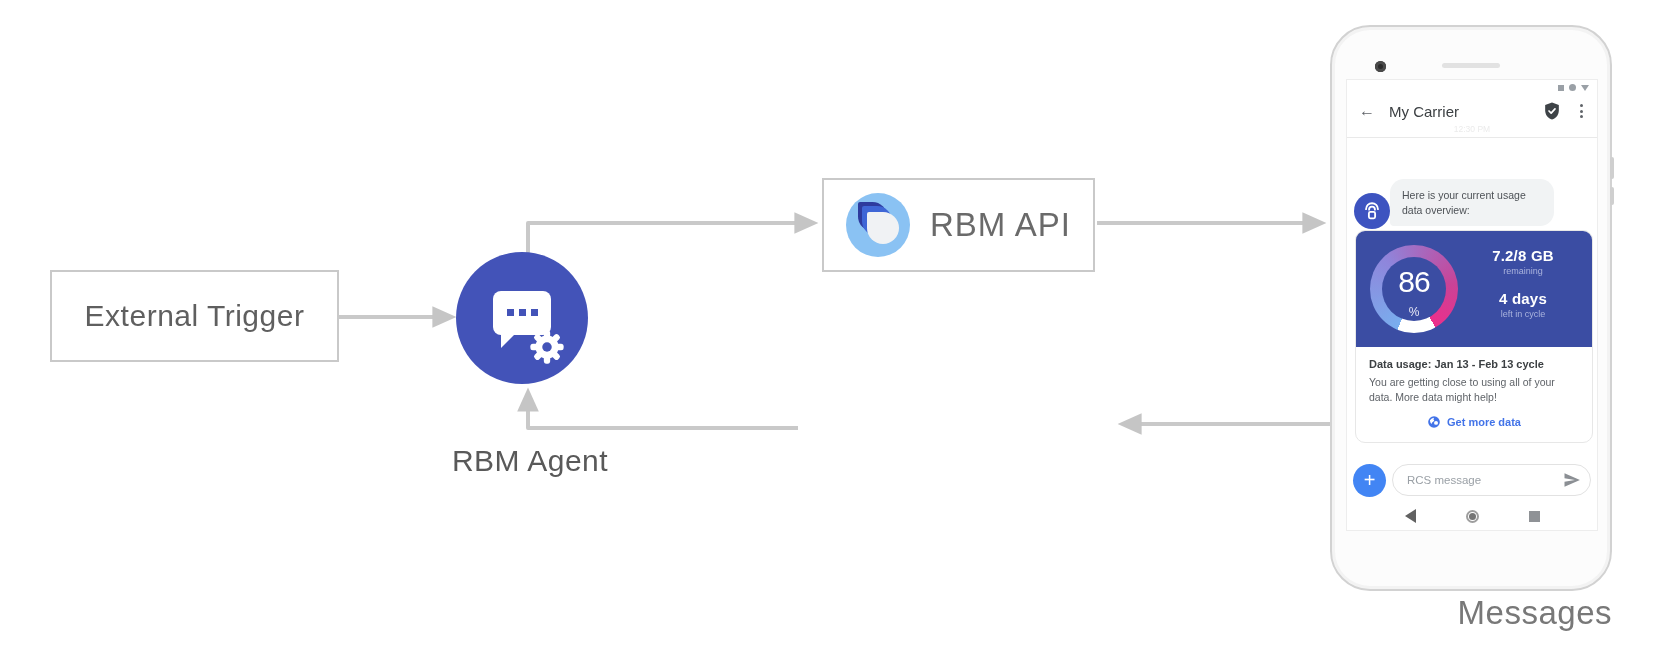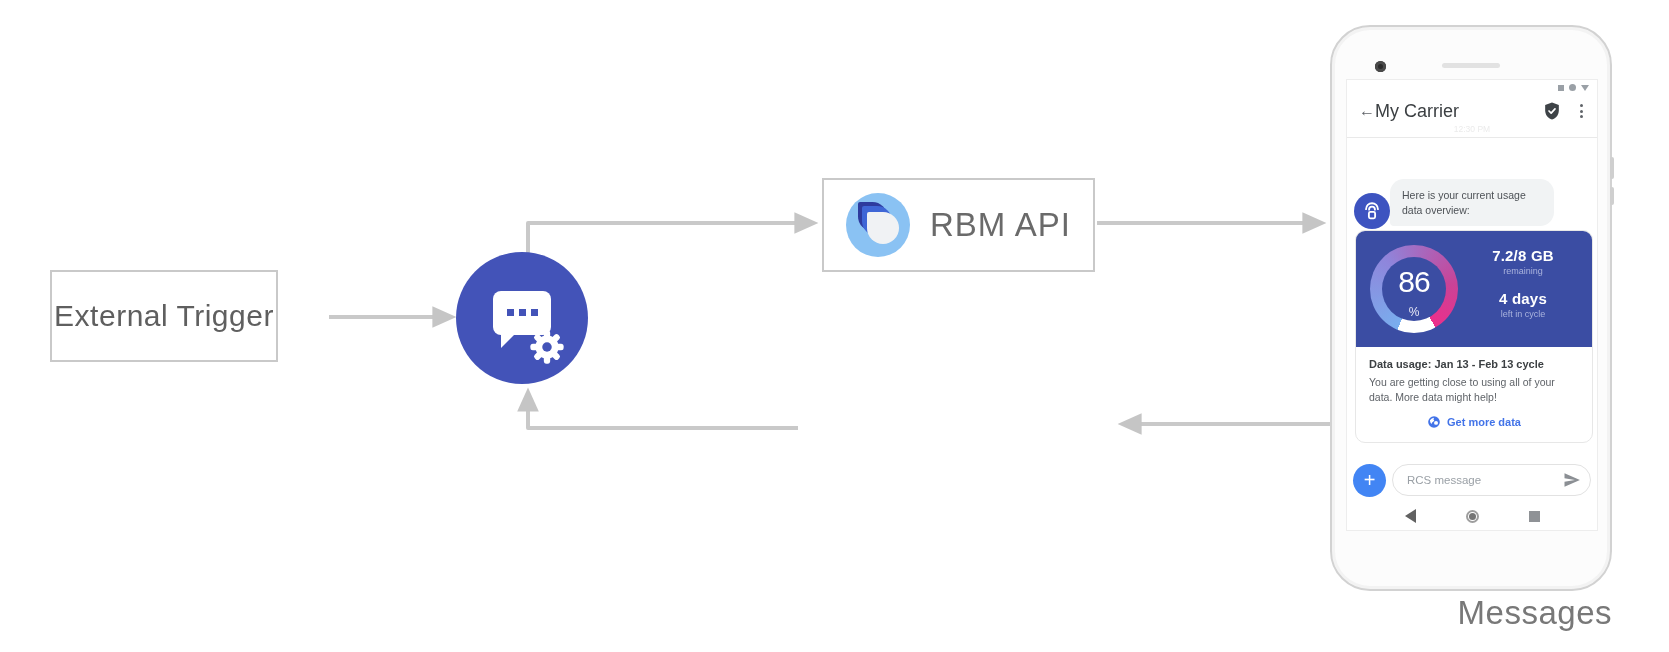--- a/index.html
+++ b/index.html
@@ -4,21 +4,21 @@
 <style>
   * { margin:0; padding:0; box-sizing:border-box; }
   html,body { background:#fff; font-family:"Liberation Sans", sans-serif; }
   #canvas { position:relative; width:1669px; height:652px; background:#fff; overflow:hidden; }
 
   
   .connectors { position:absolute; left:0; top:0; }
 
   
   .diag-box { position:absolute; background:#fff; border:2px solid #c9c9c9; display:flex; align-items:center; }
-  .box-ext { left:50px; top:270px; width:228px; height:92px; justify-content:center; }
+  .box-ext { left:50px; top:270px; width:289px; height:92px; justify-content:center; }
   .box-ext .lbl { font-size:30px; font-weight:300; color:#5f5f5f; letter-spacing:.5px; }
 
   .box-api { left:822px; top:178px; width:273px; height:94px; padding-left:22px; gap:20px; }
   .box-api .lbl { font-size:33px; font-weight:300; color:#6a6a6a; letter-spacing:1px;text-align:center; }
   .rbm-logo { position:relative; width:64px; height:64px; border-radius:50%; background:#8ac2f3; flex:0 0 auto; }
   .drop { position:absolute; border-radius:2px 50% 50% 50%; }
   .drop-back  { width:29px; height:29px; left:12px; top:9px;  background:#2e3b9e; }
   .drop-mid   { width:30px; height:30px; left:16px; top:13px; background:#3f66d6; }
   .drop-front { width:32px; height:32px; left:21px; top:19px; background:#f0f2f4; }
 
@@ -57,21 +57,21 @@
   .screen { position:absolute; left:14px; top:52px; width:252px; height:452px; background:#fff;
             border:1px solid #ededed; overflow:hidden; }
 
   .status-row { position:absolute; top:4px; right:8px; display:flex; align-items:center; gap:5px; }
   .st-sq { width:6px; height:6px; background:#9aa0a6; }
   .st-ci { width:7px; height:7px; border-radius:50%; background:#9aa0a6; }
   .st-tr { width:0; height:0; border-left:4px solid transparent; border-right:4px solid transparent; border-top:6px solid #9aa0a6; }
 
   .hdr { position:absolute; top:18px; left:0; right:0; height:26px; display:flex; align-items:center; padding:0 10px; }
   .hdr-back { font-size:16px; color:#5f6368; margin-left:2px; cursor:default; }
-  .hdr-title { font-size:18px; color:#3c4043; flex:1; }
+  .hdr-title { font-size:15px; color:#3c4043; margin-left:14px; flex:1; }
   .hdr-shield { width:20px; height:20px; margin-right:14px; }
   .hdr-menu { display:flex; flex-direction:column; gap:2.5px; padding:2px 4px; }
   .hdr-menu i { width:3px; height:3px; border-radius:50%; background:#5f6368; display:block; }
   .hdr-time { position:absolute; top:44px; left:0; right:0; text-align:center; font-size:8.5px; color:#ebebeb; }
   .hdr-divider { position:absolute; top:57px; left:0; right:0; height:1px; background:#e9e9e9; }
 
   .avatar { position:absolute; left:7px; top:113px; width:36px; height:36px; border-radius:50%;
             background:#3d53c0; display:flex; align-items:center; justify-content:center; }
   .bubble { position:absolute; left:43px; top:99px; max-width:164px; background:#f1f3f4;
             border-radius:14px 14px 14px 4px; padding:9px 12px; font-size:10.5px; line-height:1.4; color:#4d5156; }
@@ -149,20 +149,21 @@
       <g fill="#ffffff">
         <rect x="10" y="1.5" width="4" height="21" rx="1.6"></rect>
         <rect x="10" y="1.5" width="4" height="21" rx="1.6" transform="rotate(45 12 12)"></rect>
         <rect x="10" y="1.5" width="4" height="21" rx="1.6" transform="rotate(90 12 12)"></rect>
         <rect x="10" y="1.5" width="4" height="21" rx="1.6" transform="rotate(135 12 12)"></rect>
         <circle cx="12" cy="12" r="7.3"></circle>
       </g>
       <circle cx="12" cy="12" r="3" fill="#4353b8"></circle>
     </svg>
   </div>
+  <div class="agent-label">RBM Agent</div>
 
   <div class="diag-box box-api">
     <div class="rbm-logo">
       <div class="drop drop-back"></div>
       <div class="drop drop-mid"></div>
       <div class="drop drop-front"></div>
     </div>
     <span class="lbl">RBM API</span>
   </div>
 

